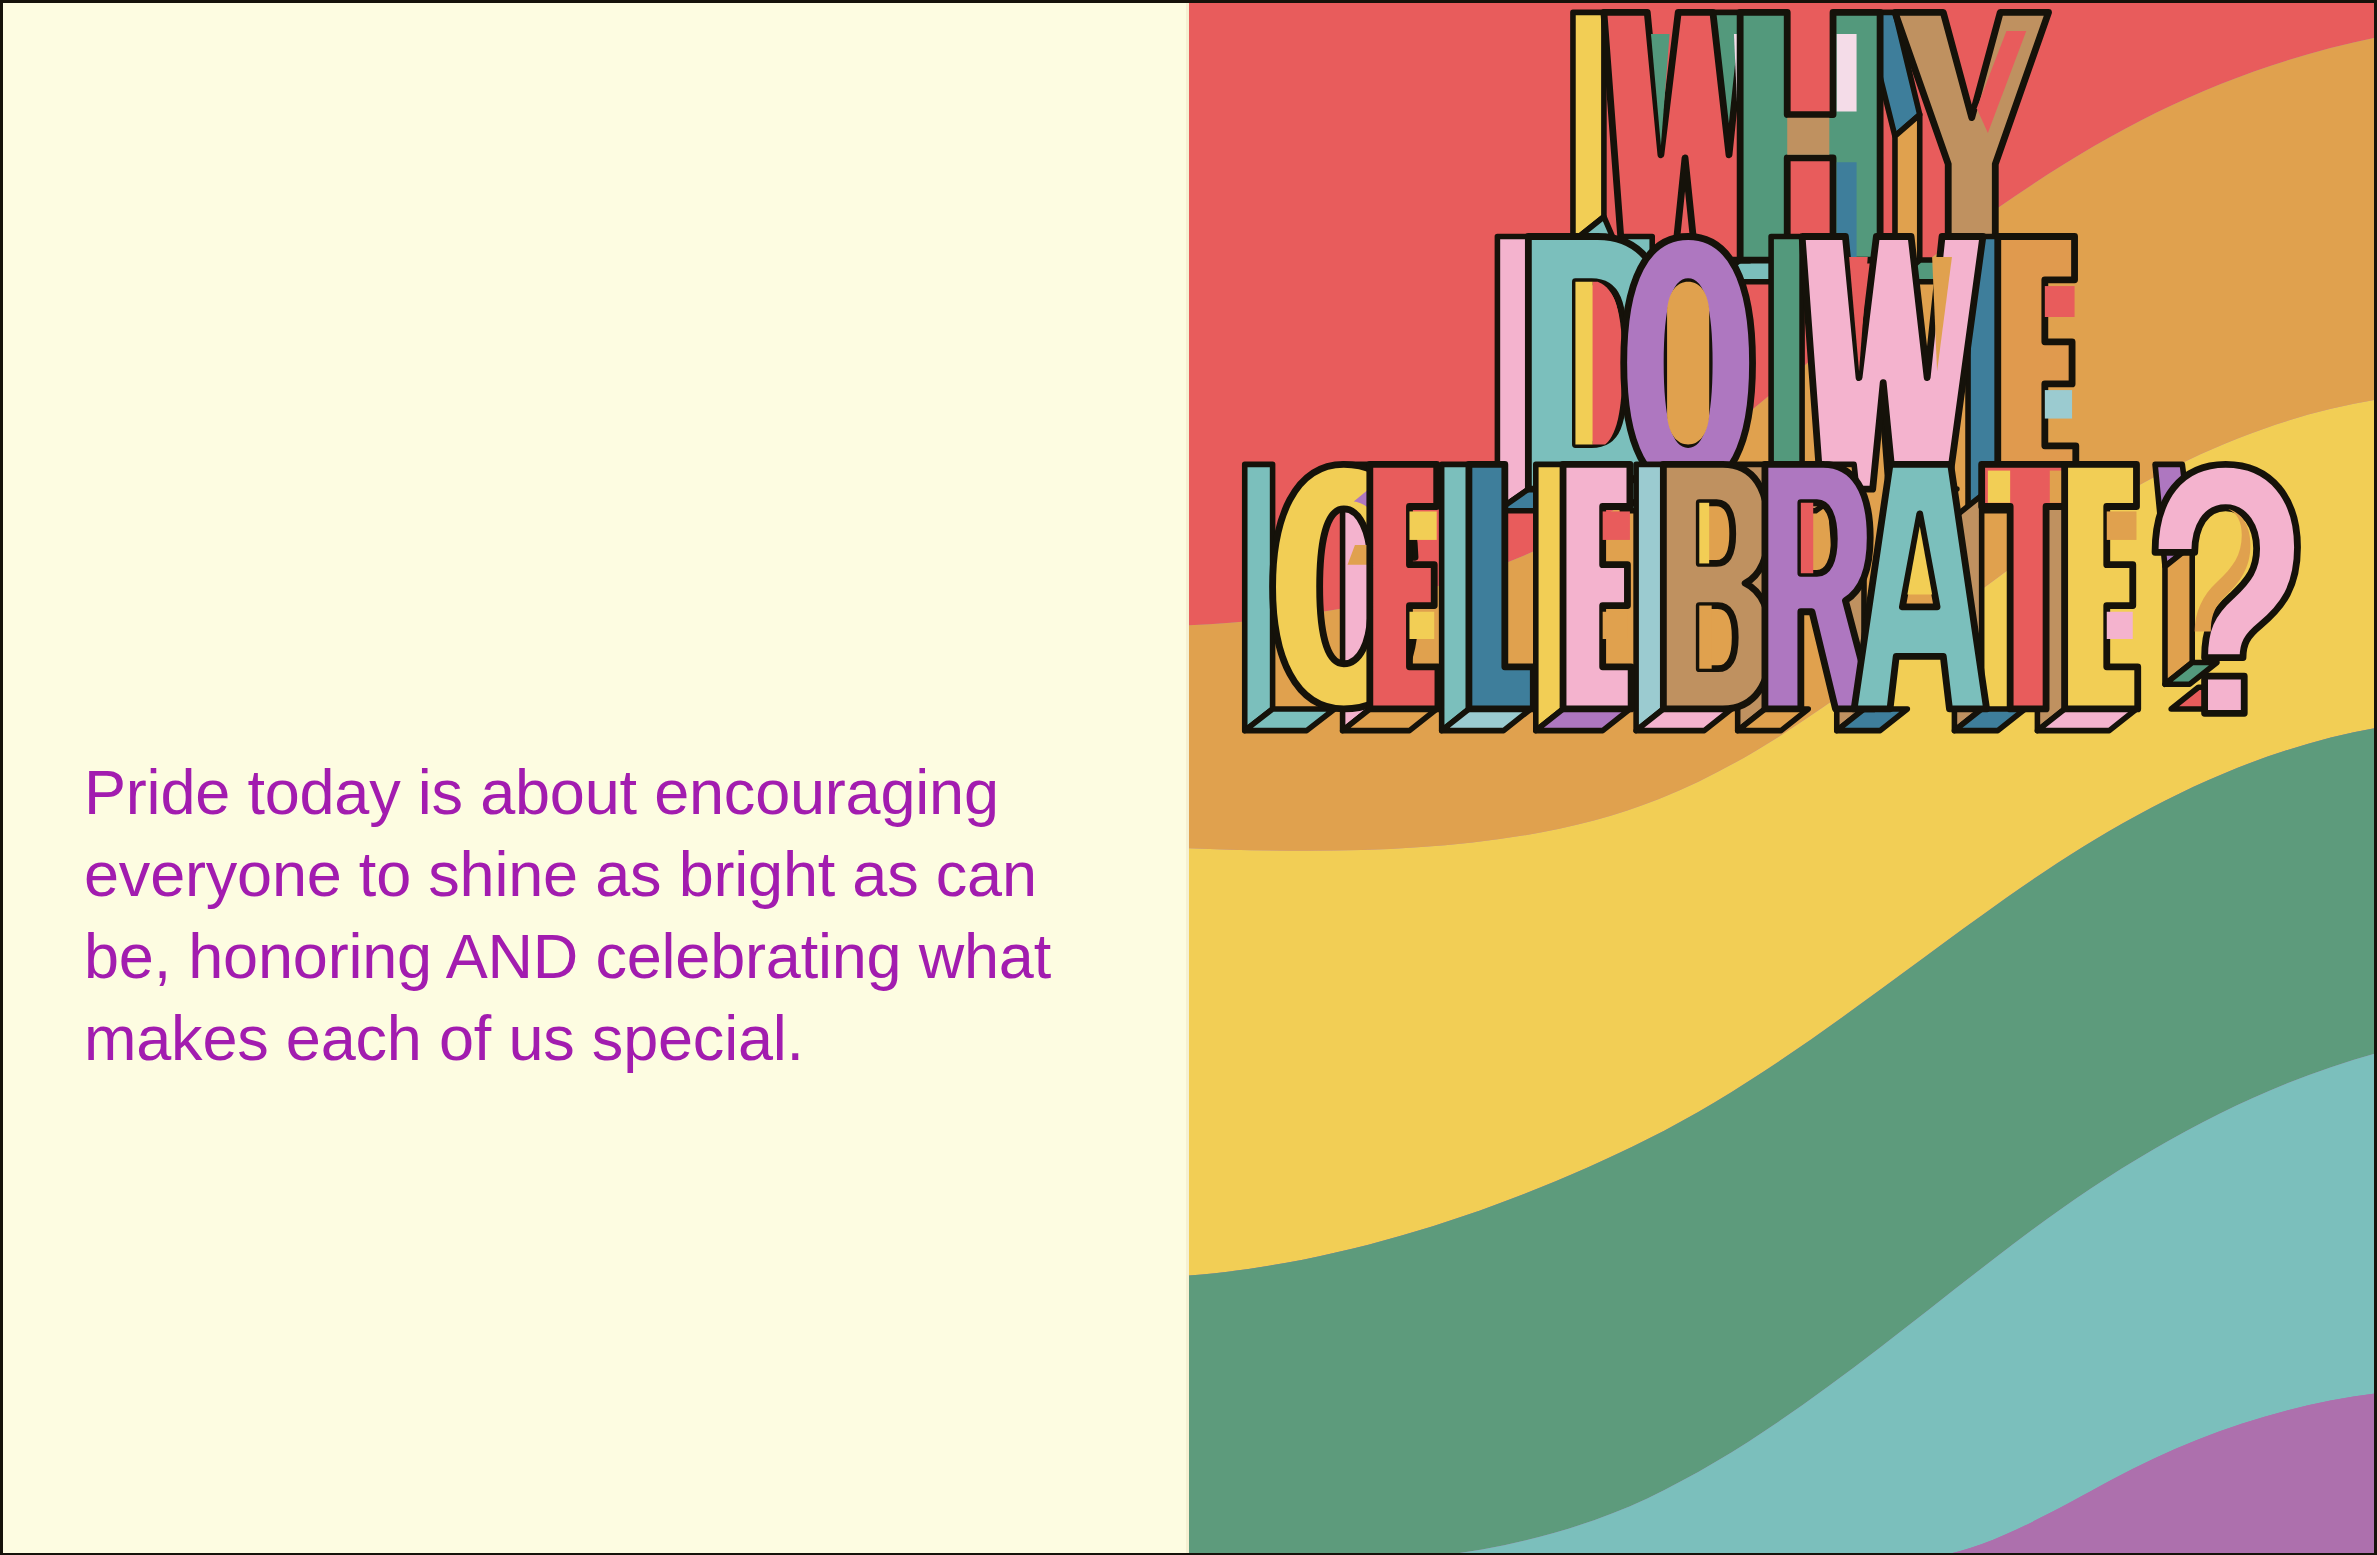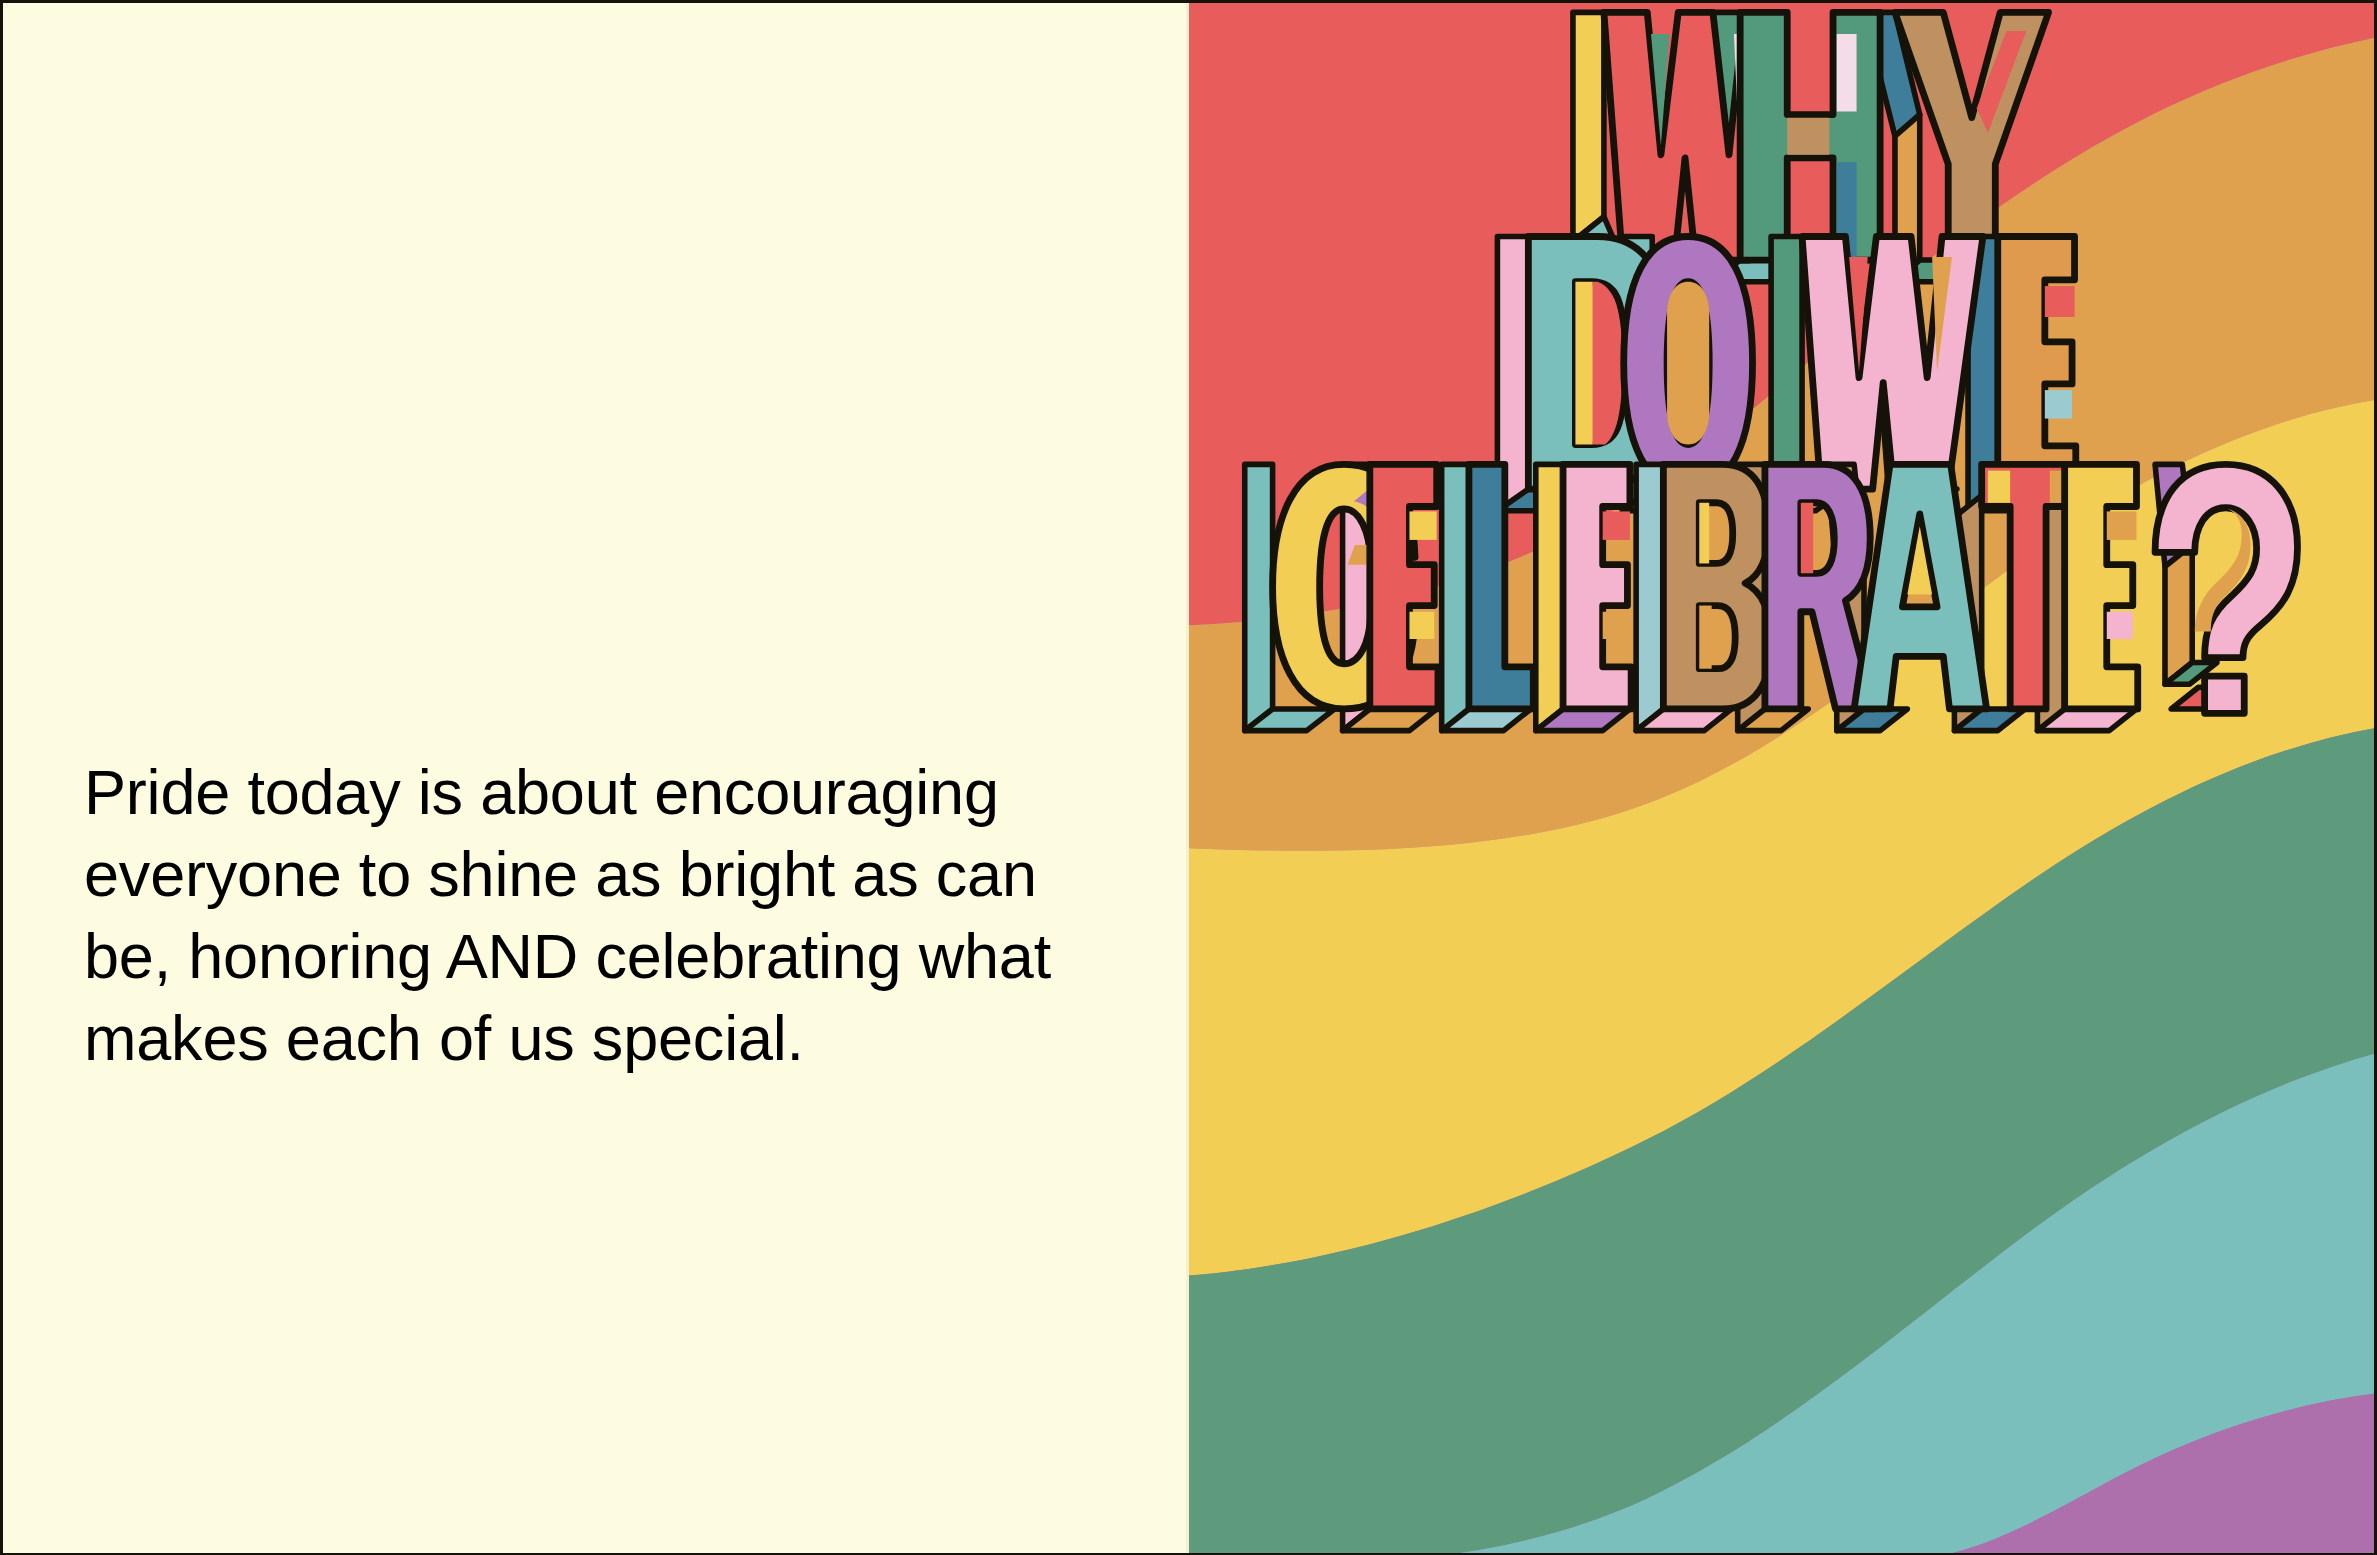--- a/index.html
+++ b/index.html
@@ -9,21 +9,21 @@
     background:#1d1a10;
     font-family:"Liberation Sans", sans-serif;
   }
   
   #left-panel{
     position:absolute;left:0;top:0;width:1189px;height:1556px;
     background:#FDFCE1;
   }
   #body-copy{
     position:absolute;left:84px;top:752px;width:997px;
-    color:#000000;
+    color:#a21caf;
     font-size:63px;
     line-height:1.30;
     letter-spacing:-0.2px;
     font-weight:500;
     white-space:pre-line;
   }
   
   #right-panel{
     position:absolute;left:1189px;top:0;width:1189px;height:1556px;
     overflow:hidden;background:#E0A14E;

